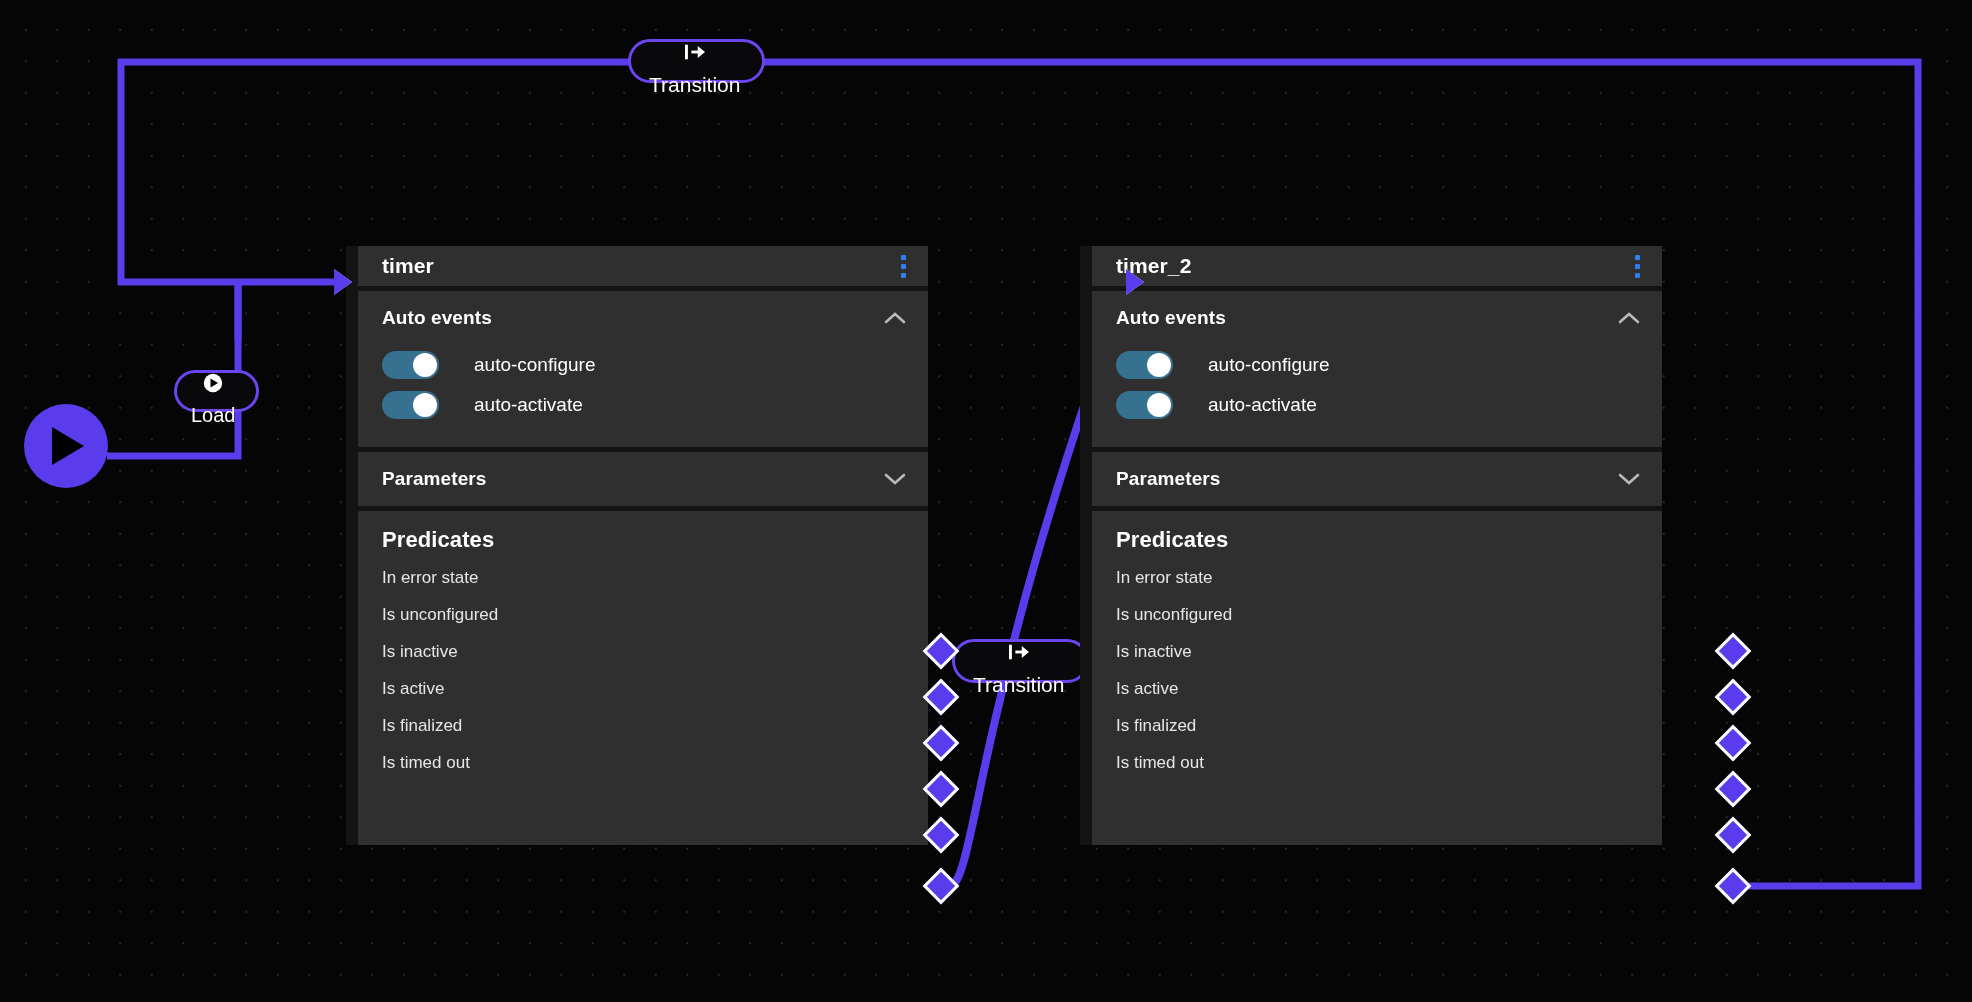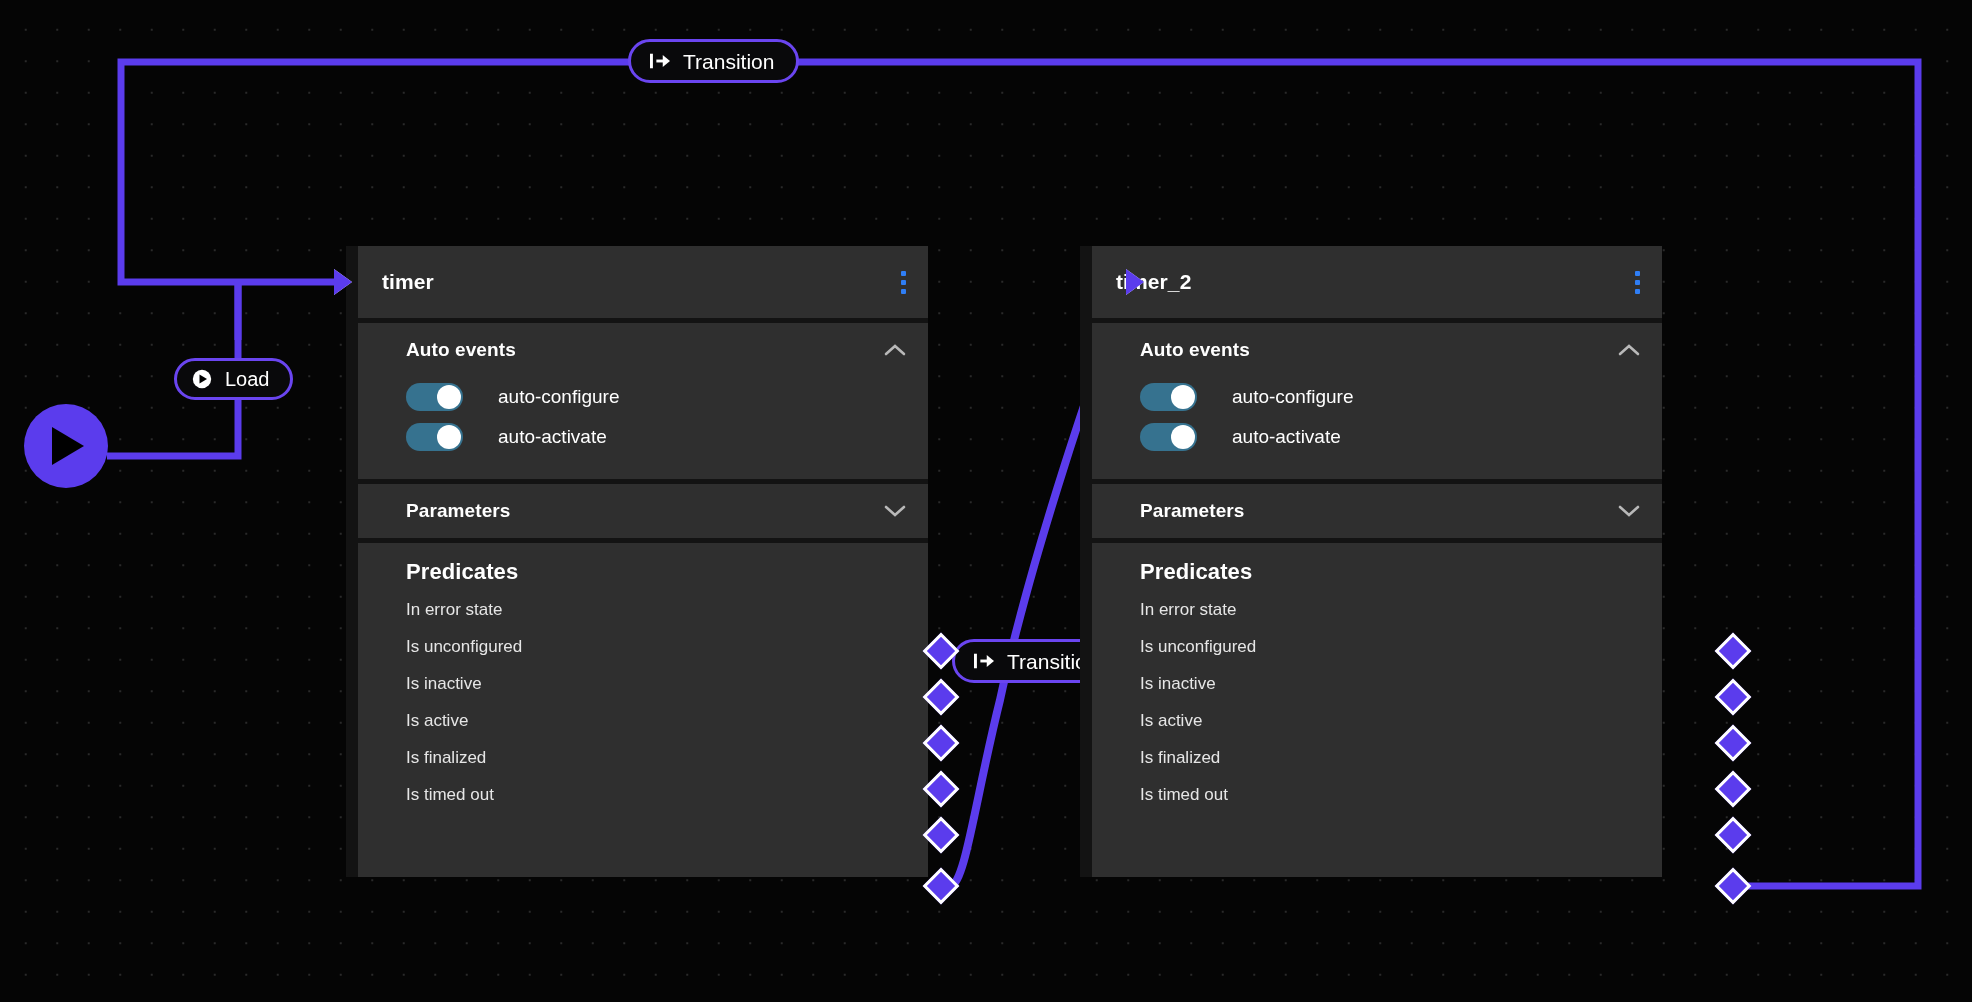--- a/index.html
+++ b/index.html
@@ -37,24 +37,23 @@
     width: 582px;
     background: #131313;
     padding-left: 12px;
     display: flex;
     flex-direction: column;
     gap: 5px;
   }
   .node-panel {
     background: #2f2f2f;
     width: 100%;
-    padding-left: 24px;
   }
   .node-header {
-    height: 72px;
+    height: 40px;
     display: flex;
     align-items: center;
     justify-content: space-between;
     padding: 0 16px 0 24px;
   }
   .node-title {
     color: #ffffff;
     font-size: 21px;
     font-weight: bold;
     letter-spacing: .1px;
@@ -172,20 +171,21 @@
     height: 44px;
     padding: 0 22px 0 18px;
     border: 3px solid #6a45f0;
     border-radius: 24px;
     background: #09090b;
     color: #ffffff;
     font-size: 21px;
     font-weight: 500;
     white-space: nowrap;
     cursor: pointer;
+    flex-direction: column;
   }
   .pill .ico { width: 22px; height: 20px; flex: 0 0 auto; }
   .pill .lbl { line-height: 1; }
 
   .pill-load { height: 42px; padding: 0 20px 0 14px; font-size: 20px; }
 
   
   .play-btn {
     position: absolute;
     width: 84px;
@@ -216,21 +216,21 @@
       <path d="M 950 886 C 965 886 975 800 1000 700 C 1030 560 1100 350 1130 282" stroke-width="8"></path>
     </g>
   </svg>
 
   <div class="play-btn" style="left:24px; top:404px;">
     <svg viewBox="0 0 40 44">
       <polygon points="6,3 38,22 6,41" fill="#000000"></polygon>
     </svg>
   </div>
 
-  <div class="pill pill-load" style="left:174px; top:358px;">
+  <div class="pill pill-load" style="left:174px; top:370px;">
     <svg class="ico" viewBox="0 0 24 24">
       <circle cx="12" cy="12" r="11" fill="#ffffff"></circle>
       <polygon points="9,6.5 18,12 9,17.5" fill="#000000"></polygon>
     </svg>
     <span class="lbl">Load</span>
   </div>
 
   <div class="pill" style="left:628px; top:39px;">
     <svg class="ico" viewBox="0 0 24 22">
       <rect x="1" y="3" width="3.2" height="16" fill="#ffffff"></rect>

